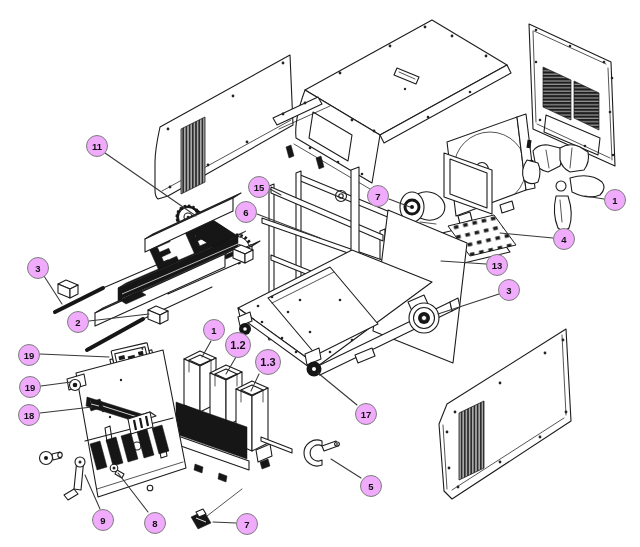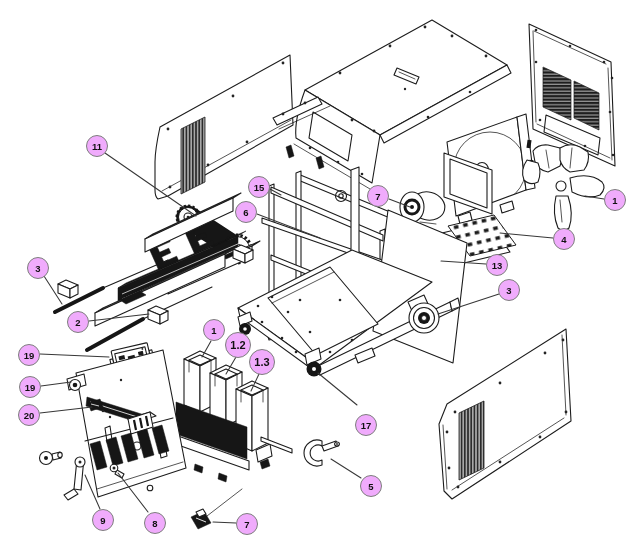--- a/index.html
+++ b/index.html
@@ -414,21 +414,21 @@
     <line class="ldr" x1="40" y1="413" x2="92" y2="407"></line>
   </g>
 </svg>
 
 <div class="co" style="left:203px;top:319px">
       <span>1</span>
     </div>
 <div class="co lg" style="left:225px;top:332px">
       <span>1.2</span>
     </div>
-<div class="co lg" style="left:249px;top:349px">
+<div class="co lg" style="left:255px;top:349px">
       <span>1.3</span>
     </div>
 <div class="co" style="left:67px;top:311px">
       <span>2</span>
     </div>
 <div class="co" style="left:27px;top:257px">
       <span>3</span>
     </div>
 <div class="co" style="left:553px;top:228px">
       <span>4</span>
@@ -462,23 +462,23 @@
     </div>
 <div class="co" style="left:367px;top:185px">
       <span>7</span>
     </div>
 <div class="co" style="left:604px;top:189px">
       <span>1</span>
     </div>
 <div class="co" style="left:498px;top:279px">
       <span>3</span>
     </div>
-<div class="co" style="left:355px;top:414px">
+<div class="co" style="left:355px;top:403px">
       <span>17</span>
     </div>
 <div class="co" style="left:19px;top:376px">
       <span>19</span>
     </div>
 <div class="co" style="left:18px;top:404px">
-      <span>20</span>
+      <span>18</span>
     </div>
 
 </div>
 
 </body></html>

